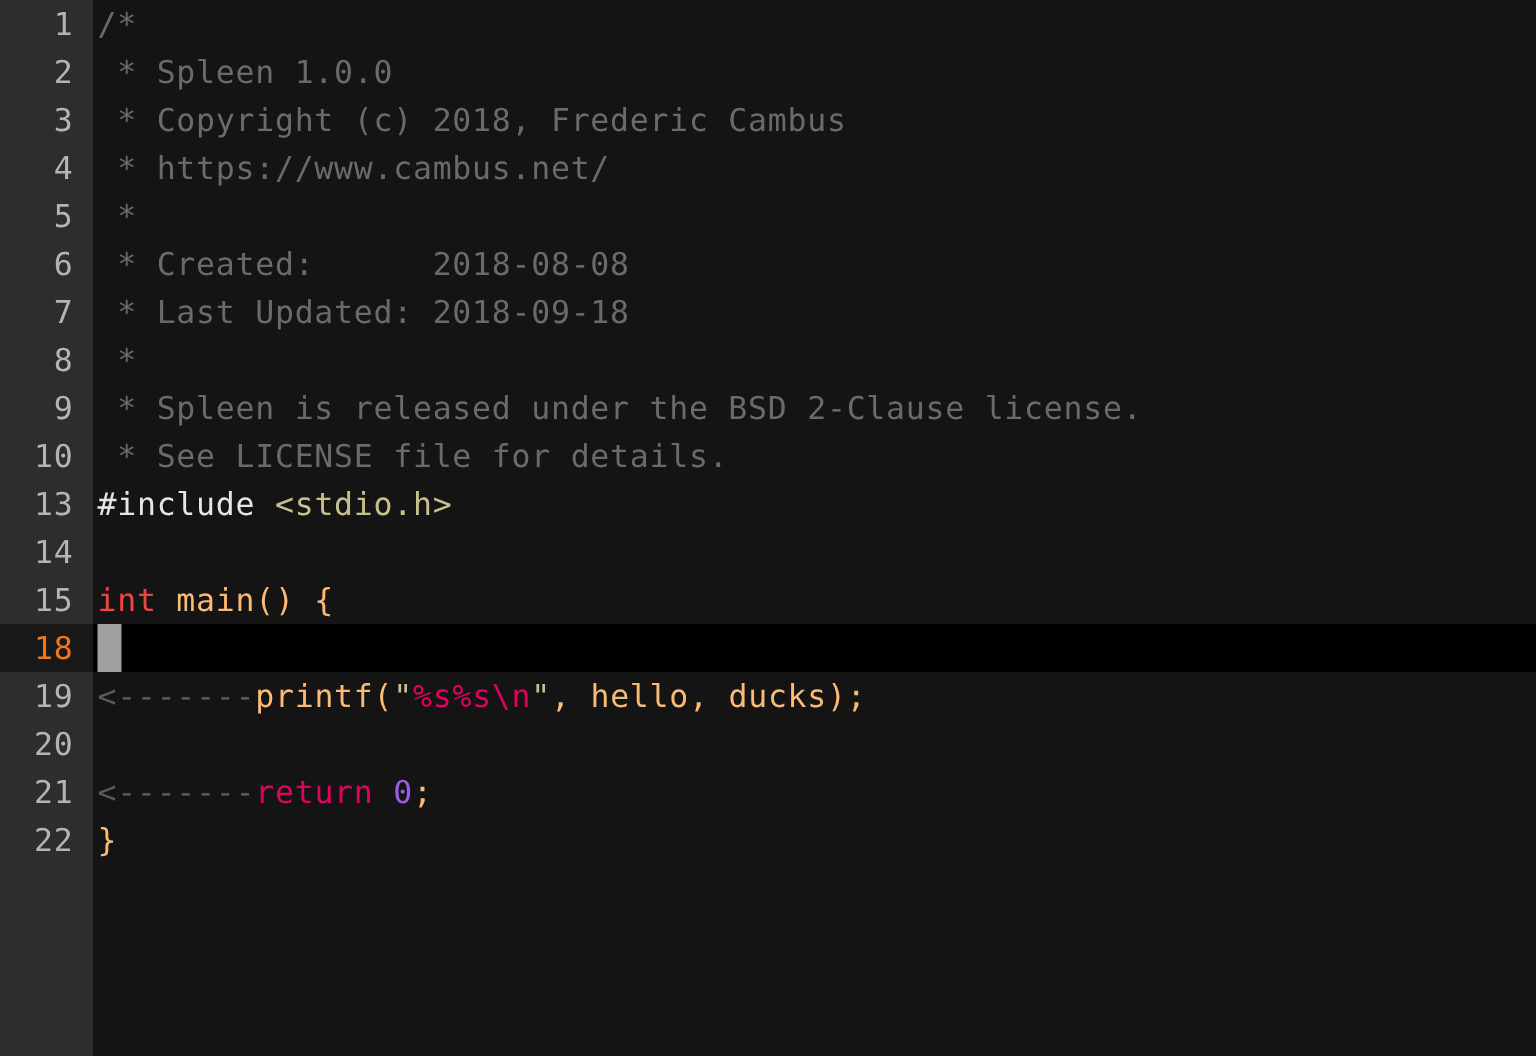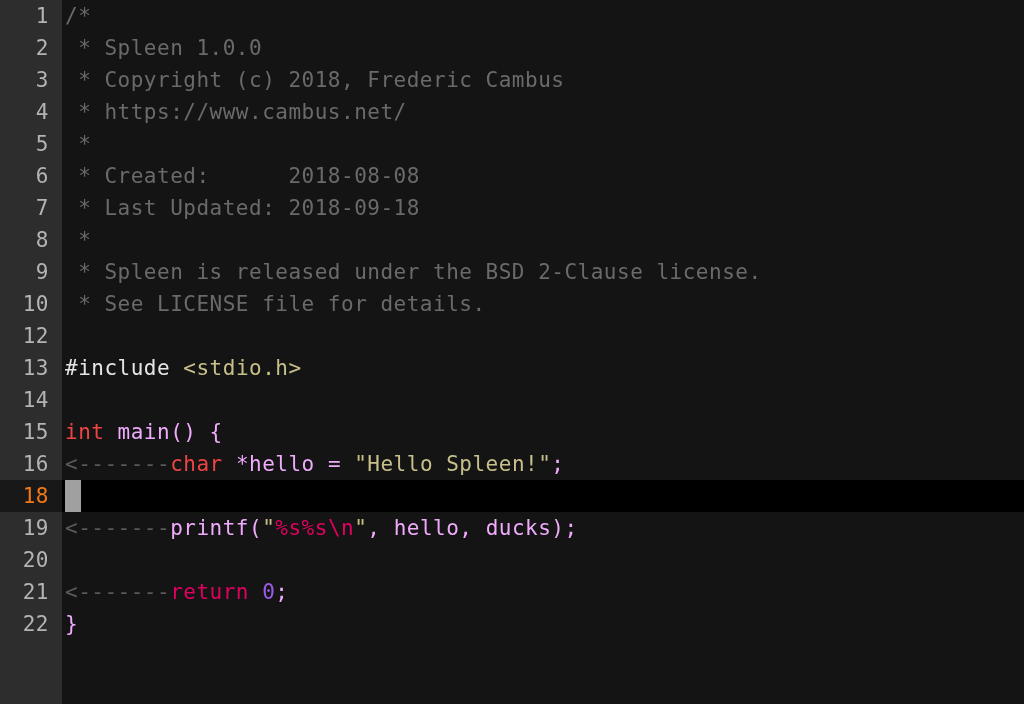--- a/index.html
+++ b/index.html
@@ -64,21 +64,21 @@
     padding-left:3px;
     flex:1 1 auto;
     letter-spacing:0.5px;
   }
 
   
   .t-comment  { color:#6a6a6a; }
   .t-pre      { color:#e5e5e5; }
   .t-include  { color:#c8c08a; }
   .t-type     { color:#ef4444; }
-  .t-plain    { color:#f0abfc;margin-top:42px; }
+  .t-plain    { color:#fdba74;margin-top:42px; }
   .t-string   { color:#c8c08a; }
   .t-fmt      { color:#e0005f;margin-top:30px; }
   .t-kw       { color:#e0005f; }
   .t-num      { color:#9a5ce8; }
   .t-tab      { color:#5a5a5a; }
 
   
   .cursor {
     position:absolute;
     left:65px; top:0;
@@ -96,24 +96,22 @@
       <div class="row"><div class="gnum-bg"></div><span class="lnum">1</span><span class="code"><span class="t-comment">/*</span></span></div>
       <div class="row"><div class="gnum-bg"></div><span class="lnum">2</span><span class="code"><span class="t-comment"> * Spleen 1.0.0</span></span></div>
       <div class="row"><div class="gnum-bg"></div><span class="lnum">3</span><span class="code"><span class="t-comment"> * Copyright (c) 2018, Frederic Cambus</span></span></div>
       <div class="row"><div class="gnum-bg"></div><span class="lnum">4</span><span class="code"><span class="t-comment"> * https://www.cambus.net/</span></span></div>
       <div class="row"><div class="gnum-bg"></div><span class="lnum">5</span><span class="code"><span class="t-comment"> *</span></span></div>
       <div class="row"><div class="gnum-bg"></div><span class="lnum">6</span><span class="code"><span class="t-comment"> * Created:      2018-08-08</span></span></div>
       <div class="row"><div class="gnum-bg"></div><span class="lnum">7</span><span class="code"><span class="t-comment"> * Last Updated: 2018-09-18</span></span></div>
       <div class="row"><div class="gnum-bg"></div><span class="lnum">8</span><span class="code"><span class="t-comment"> *</span></span></div>
       <div class="row"><div class="gnum-bg"></div><span class="lnum">9</span><span class="code"><span class="t-comment"> * Spleen is released under the BSD 2-Clause license.</span></span></div>
       <div class="row"><div class="gnum-bg"></div><span class="lnum">10</span><span class="code"><span class="t-comment"> * See LICENSE file for details.</span></span></div>
-      <div class="row"><div class="gnum-bg"></div><span class="lnum">12</span><span class="code"></span></div>
       <div class="row"><div class="gnum-bg"></div><span class="lnum">13</span><span class="code"><span class="t-pre">#include</span><span class="t-plain"> </span><span class="t-include">&lt;stdio.h&gt;</span></span></div>
       <div class="row"><div class="gnum-bg"></div><span class="lnum">14</span><span class="code"></span></div>
       <div class="row"><div class="gnum-bg"></div><span class="lnum">15</span><span class="code"><span class="t-type">int</span><span class="t-plain"> main() {</span></span></div>
-      <div class="row"><div class="gnum-bg"></div><span class="lnum">16</span><span class="code"><span class="t-tab">&lt;-------</span><span class="t-type">char</span><span class="t-plain"> *hello = </span><span class="t-string">"Hello Spleen!"</span><span class="t-plain">;</span></span></div>
       <div class="row current"><div class="gnum-bg"></div><span class="lnum">18</span><span class="cursor"></span><span class="code"></span></div>
       <div class="row"><div class="gnum-bg"></div><span class="lnum">19</span><span class="code"><span class="t-tab">&lt;-------</span><span class="t-plain">printf(</span><span class="t-string">"</span><span class="t-fmt">%s%s\n</span><span class="t-string">"</span><span class="t-plain">, hello, ducks);</span></span></div>
       <div class="row"><div class="gnum-bg"></div><span class="lnum">20</span><span class="code"></span></div>
       <div class="row"><div class="gnum-bg"></div><span class="lnum">21</span><span class="code"><span class="t-tab">&lt;-------</span><span class="t-kw">return</span><span class="t-plain"> </span><span class="t-num">0</span><span class="t-plain">;</span></span></div>
       <div class="row"><div class="gnum-bg"></div><span class="lnum">22</span><span class="code"><span class="t-plain">}</span></span></div>
     </div>
 </div>
 
 </body></html>

